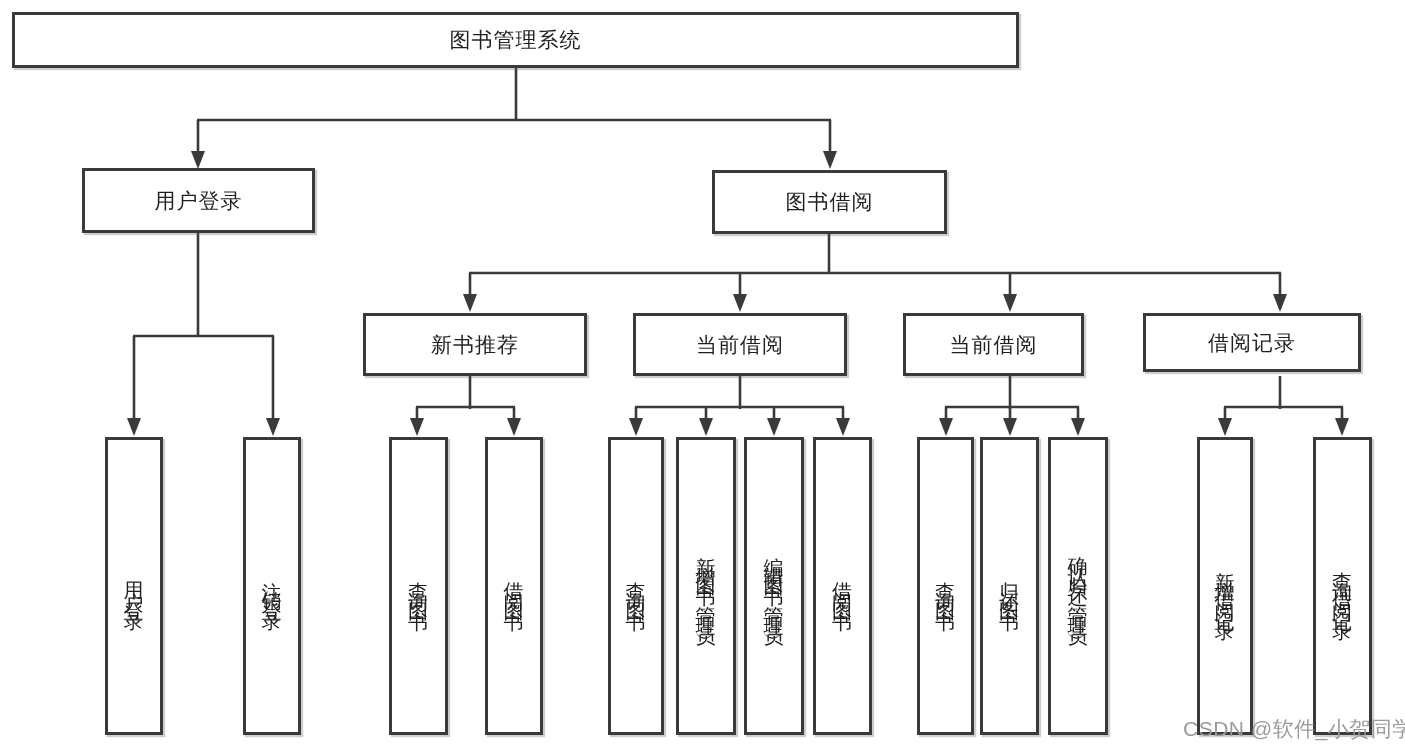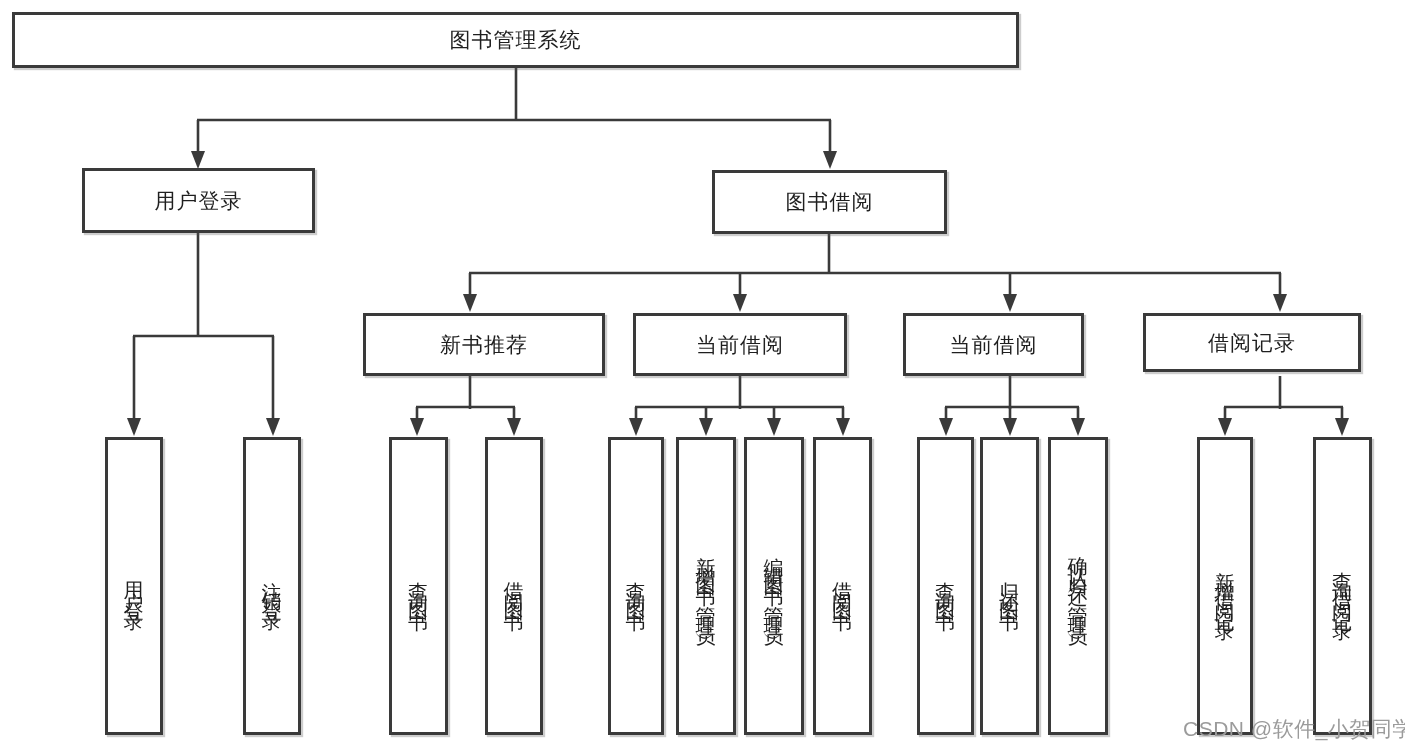--- a/index.html
+++ b/index.html
@@ -130,21 +130,21 @@
     <span class="lbl">图书管理系统</span>
   </div>
 
   <div class="box" style="left:82px;top:168px;width:233px;height:65px">
     <span class="lbl">用户登录</span>
   </div>
   <div class="box" style="left:712px;top:170px;width:235px;height:64px">
     <span class="lbl">图书借阅</span>
   </div>
 
-  <div class="box" style="left:363px;top:313px;width:242px;height:63px">
+  <div class="box" style="left:363px;top:313px;width:224px;height:63px">
     <span class="lbl">新书推荐</span>
   </div>
   <div class="box" style="left:633px;top:313px;width:214px;height:63px">
     <span class="lbl">当前借阅</span>
   </div>
   <div class="box" style="left:903px;top:313px;width:181px;height:63px">
     <span class="lbl">当前借阅</span>
   </div>
   <div class="box" style="left:1143px;top:313px;width:218px;height:59px">
     <span class="lbl">借阅记录</span>

